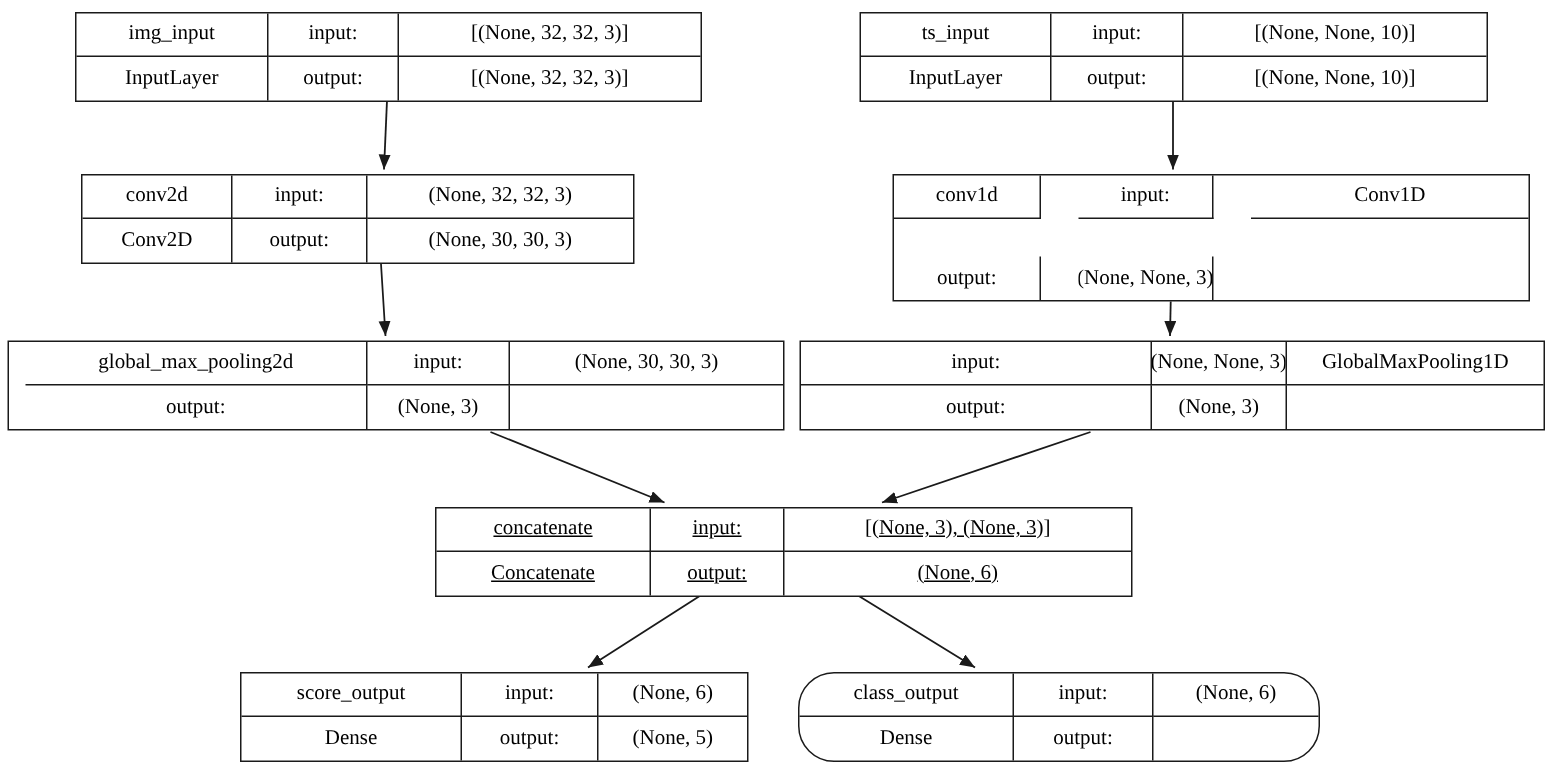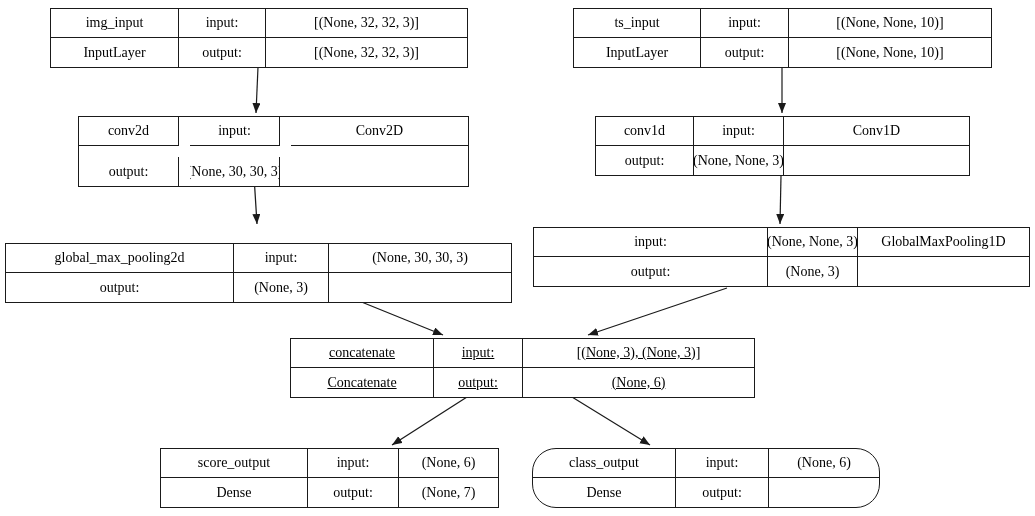--- a/index.html
+++ b/index.html
@@ -78,37 +78,38 @@
 
   <div class="node" style="left:573px; top:8px; grid-template-columns:127px 88px 202px;">
     <div class="cell">ts_input</div>
     <div class="cell">input:</div>
     <div class="cell">[(None, None, 10)]</div>
     <div class="cell">InputLayer</div>
     <div class="cell">output:</div>
     <div class="cell">[(None, None, 10)]</div>
   </div>
 
-  <div class="node" style="left:78px; top:116px; grid-template-columns:100px 90px 177px;gap:11px;">
+  <div class="node" style="left:54px; top:116px; grid-template-columns:100px 90px 177px;">
     <div class="cell">conv2d</div>
     <div class="cell">input:</div>
+    <div class="cell">(None, 32, 32, 3)</div>
     <div class="cell">Conv2D</div>
     <div class="cell">output:</div>
     <div class="cell">(None, 30, 30, 3)</div>
   </div>
 
-  <div class="node" style="left:595px; top:116px; grid-template-columns:98px 90px 185px;">
+  <div class="node" style="left:595px; top:116px; grid-template-columns:98px 90px 185px;gap:25px;">
     <div class="cell">conv1d</div>
     <div class="cell">input:</div>
     <div class="cell">Conv1D</div>
     <div class="cell">output:</div>
     <div class="cell">(None, None, 3)</div>
   </div>
 
-  <div class="node" style="left:5px; top:243px; grid-template-columns:228px 95px 182px;">
+  <div class="node" style="left:5px; top:227px; grid-template-columns:228px 95px 182px;padding-left:11px;">
     <div class="cell">global_max_pooling2d</div>
     <div class="cell">input:</div>
     <div class="cell">(None, 30, 30, 3)</div>
     <div class="cell">output:</div>
     <div class="cell">(None, 3)</div>
   </div>
 
   <div class="node" style="left:533px; top:227px; grid-template-columns:234px 90px 171px;">
     <div class="cell">input:</div>
     <div class="cell">(None, None, 3)</div>
@@ -125,21 +126,21 @@
     <div class="cell">output:</div>
     <div class="cell">(None, 6)</div>
   </div>
 
   <div class="node" style="left:160px; top:448px; grid-template-columns:147px 91px 99px;">
     <div class="cell">score_output</div>
     <div class="cell">input:</div>
     <div class="cell">(None, 6)</div>
     <div class="cell">Dense</div>
     <div class="cell">output:</div>
-    <div class="cell">(None, 7)</div>
+    <div class="cell">(None, 5)</div>
   </div>
 
   <div class="node" style="left:532px; top:448px; grid-template-columns:143px 93px 110px;border-radius:24px;">
     <div class="cell">class_output</div>
     <div class="cell">input:</div>
     <div class="cell">(None, 6)</div>
     <div class="cell">Dense</div>
     <div class="cell">output:</div>
   </div>
 

